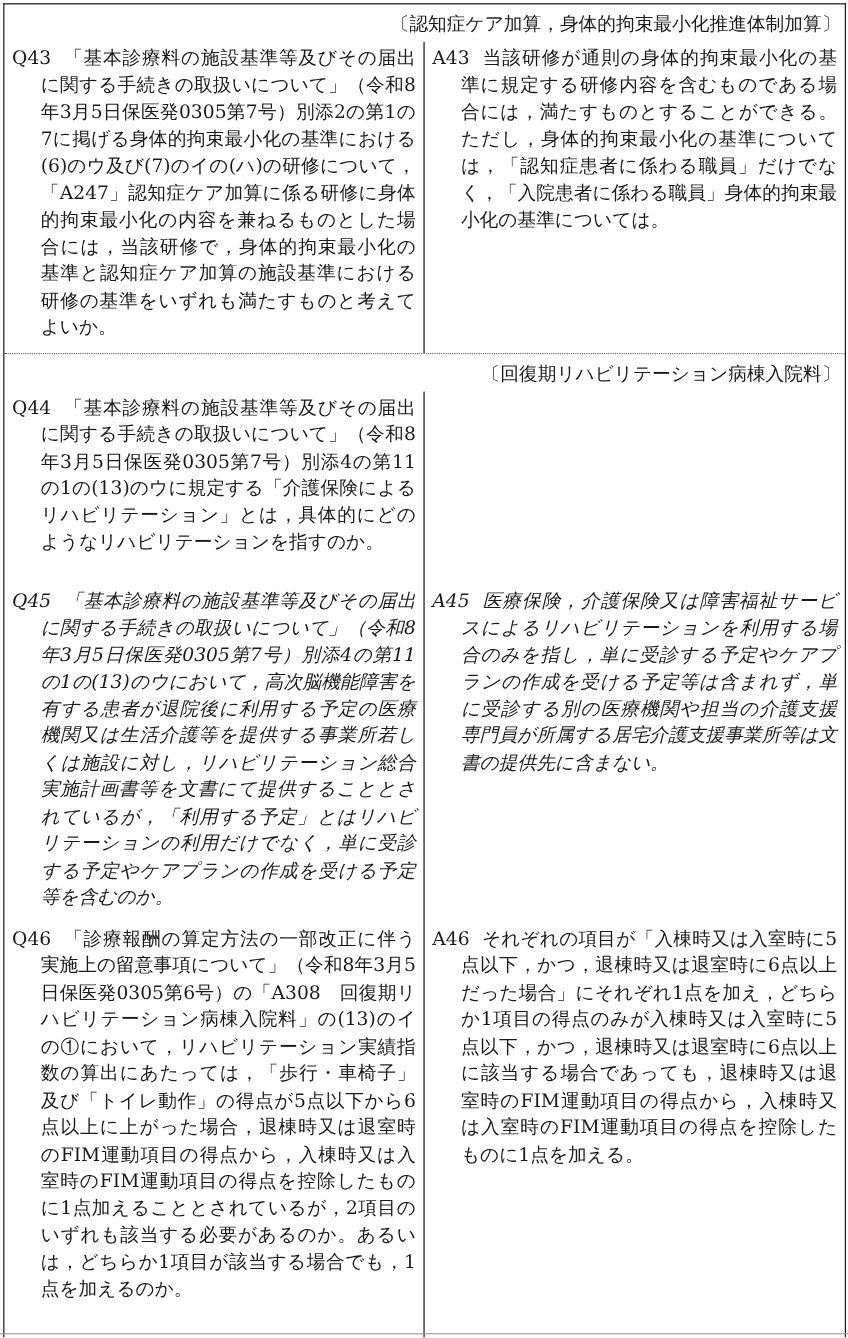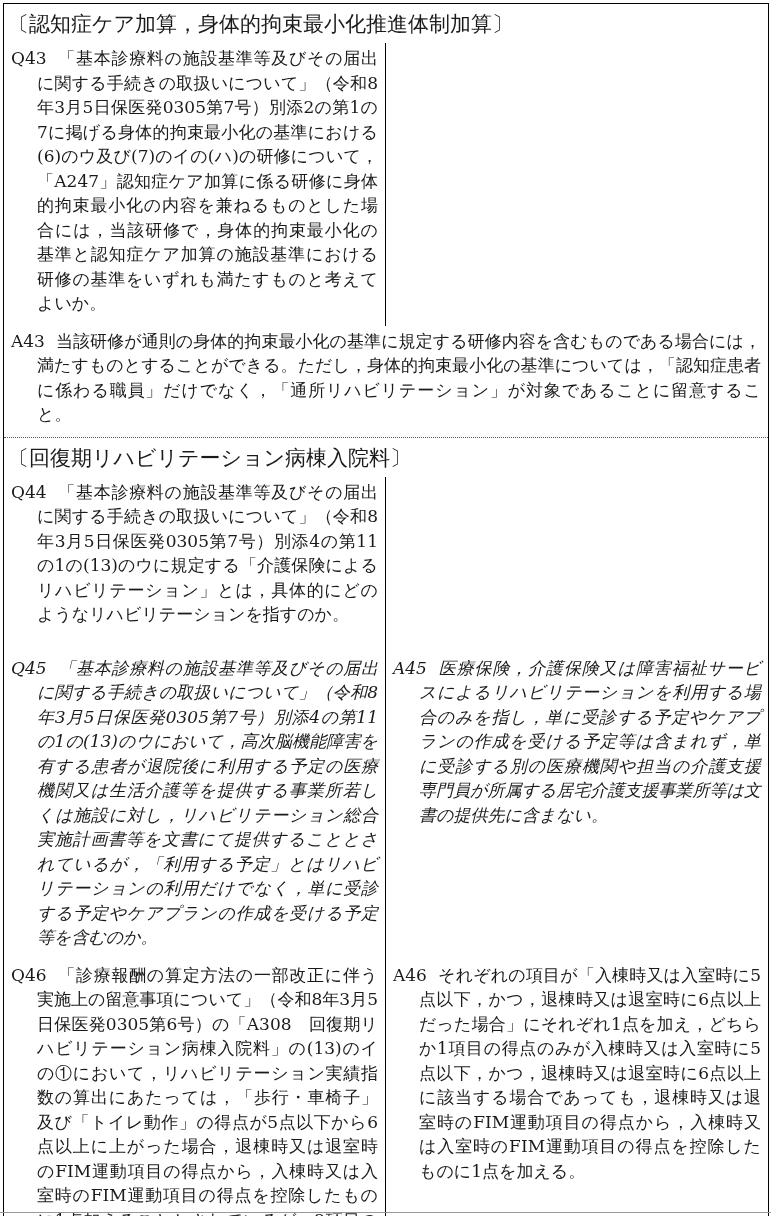--- a/index.html
+++ b/index.html
@@ -37,31 +37,31 @@
     text-align: center;
   }
   .header-cell.left {
     width: 382px;
     border-right: 1.5px solid #000;
   }
   .header-cell.right { flex: 1; }
   
   .section-band {
     font-family: Liberation Mono, monospace;
-    font-size: 21px;
+    font-size: 17px;
     font-weight: 500;
-    text-align: left;
+    text-align: right;
     padding: 6px 4px 5px;
   }
   
   .qa-row {
     display: flex;
     align-items: stretch;
   }
-  .qa-row.dotted-sep { border-bottom: 1px dotted #555; flex-direction: column; }
+  .qa-row.dotted-sep { border-bottom: 1px dotted #555; }
   .qa-cell {
     box-sizing: border-box;
     padding: 3px 7px 10px 7px;
     font-family: "DejaVu Serif", "Liberation Serif", serif;
     font-size: 17px;
     line-height: 24.5px;
     text-align: justify;
   }
   .qa-cell.left {
     width: 382px;
@@ -95,21 +95,21 @@
   <div class="qa-table">
 
 
     <div class="section-band">〔認知症ケア加算，身体的拘束最小化推進体制加算〕</div>
 
     <div class="qa-row row-q43 dotted-sep">
       <div class="qa-cell left">
         <p class="qa-item"><span class="qa-label">Q43</span><span>「基本診療料の施設基準等及びその届出に関する手続きの取扱いについて」（令和8年3月5日保医発0305第7号）別添2の第1の7に掲げる身体的拘束最小化の基準における(6)のウ及び(7)のイの(ハ)の研修について，「A247」認知症ケア加算に係る研修に身体的拘束最小化の内容を兼ねるものとした場合には，当該研修で，身体的拘束最小化の基準と認知症ケア加算の施設基準における研修の基準をいずれも満たすものと考えてよいか。</span></p>
       </div>
       <div class="qa-cell right">
-        <p class="qa-item"><span class="qa-label">A43</span><span>当該研修が通則の身体的拘束最小化の基準に規定する研修内容を含むものである場合には，満たすものとすることができる。ただし，身体的拘束最小化の基準については，「認知症患者に係わる職員」だけでなく，「通所リハビリテーション」が対象であることに留意すること。</span></p>
+        <p class="qa-item"><span class="qa-label">A43</span><span>当該研修が通則の身体的拘束最小化の基準に規定する研修内容を含むものである場合には，満たすものとすることができる。ただし，身体的拘束最小化の基準については，「認知症患者に係わる職員」だけでなく，「入院患者に係わる職員」身体的拘束最小化の基準については。</span></p>
       </div>
     </div>
 
     <div class="section-band">〔回復期リハビリテーション病棟入院料〕</div>
 
     <div class="qa-row row-q44">
       <div class="qa-cell left">
         <p class="qa-item"><span class="qa-label">Q44</span><span>「基本診療料の施設基準等及びその届出に関する手続きの取扱いについて」（令和8年3月5日保医発0305第7号）別添4の第11の1の(13)のウに規定する「介護保険によるリハビリテーション」とは，具体的にどのようなリハビリテーションを指すのか。</span></p>
       </div>
     </div>

